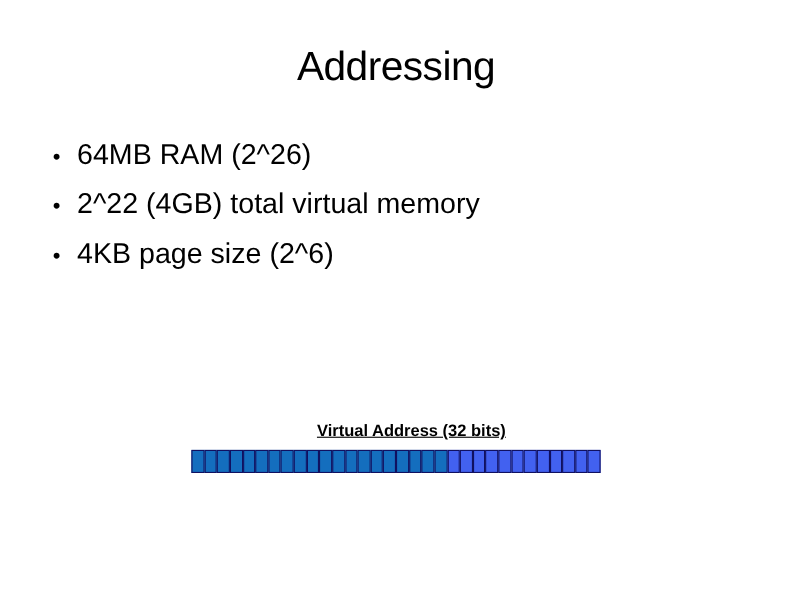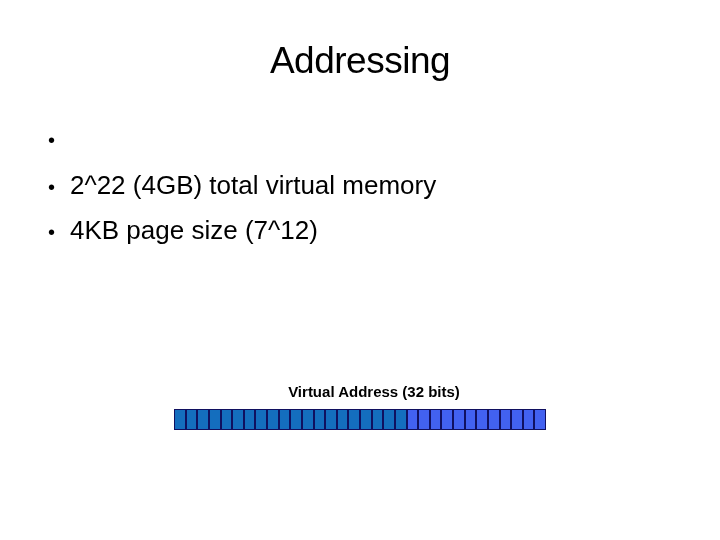--- a/index.html
+++ b/index.html
@@ -61,20 +61,21 @@
   }
   .va-label {
     width: 100%;
     text-align: center;
     transform: translateX(14px);
     font-size: 15px;
     font-weight: 700;
     color: #000000;
     margin-bottom: 9px;
     white-space: nowrap;
+    text-decoration: underline;
   }
   .bit-row {
     display: flex;
     flex-direction: row;
     width: 372px;
     height: 21px;
   }
   .bit-cell {
     box-sizing: border-box;
     width: 11.625px;
@@ -86,28 +87,29 @@
 </head>
 <body>
 
 <div class="slide">
 
   <h1 class="slide-title">Addressing</h1>
 
   <ul class="bullet-list">
     <li class="bullet-item">
       <span class="bullet-glyph">•</span>
+      <span>64MB RAM (2^26)</span>
     </li>
     <li class="bullet-item">
       <span class="bullet-glyph">•</span>
       <span>2^22 (4GB) total virtual memory</span>
     </li>
     <li class="bullet-item">
       <span class="bullet-glyph">•</span>
-      <span>4KB page size (7^12)</span>
+      <span>4KB page size (2^6)</span>
     </li>
   </ul>
 
   <div class="va-diagram">
     <div class="va-label">Virtual Address (32 bits)</div>
     <div class="bit-row">
         <div class="bit-cell" style="background: rgb(20, 110, 190); border-color: rgb(16, 16, 96);"></div>
         <div class="bit-cell" style="background: rgb(20, 110, 190); border-color: rgb(16, 16, 96);"></div>
         <div class="bit-cell" style="background: rgb(20, 110, 190); border-color: rgb(16, 16, 96);"></div>
         <div class="bit-cell" style="background: rgb(20, 110, 190); border-color: rgb(16, 16, 96);"></div>

